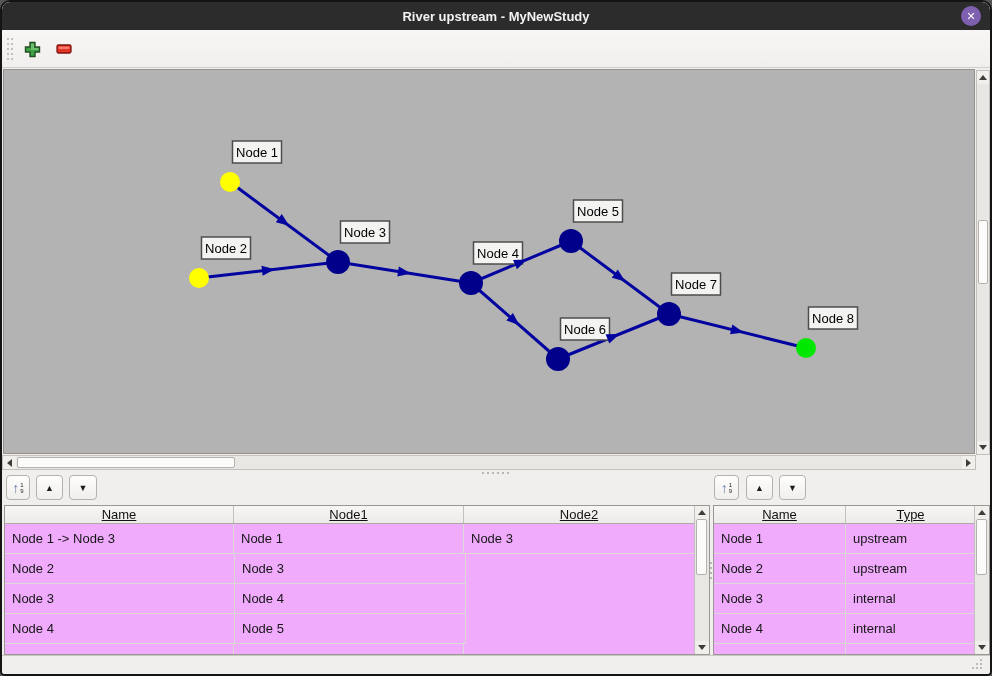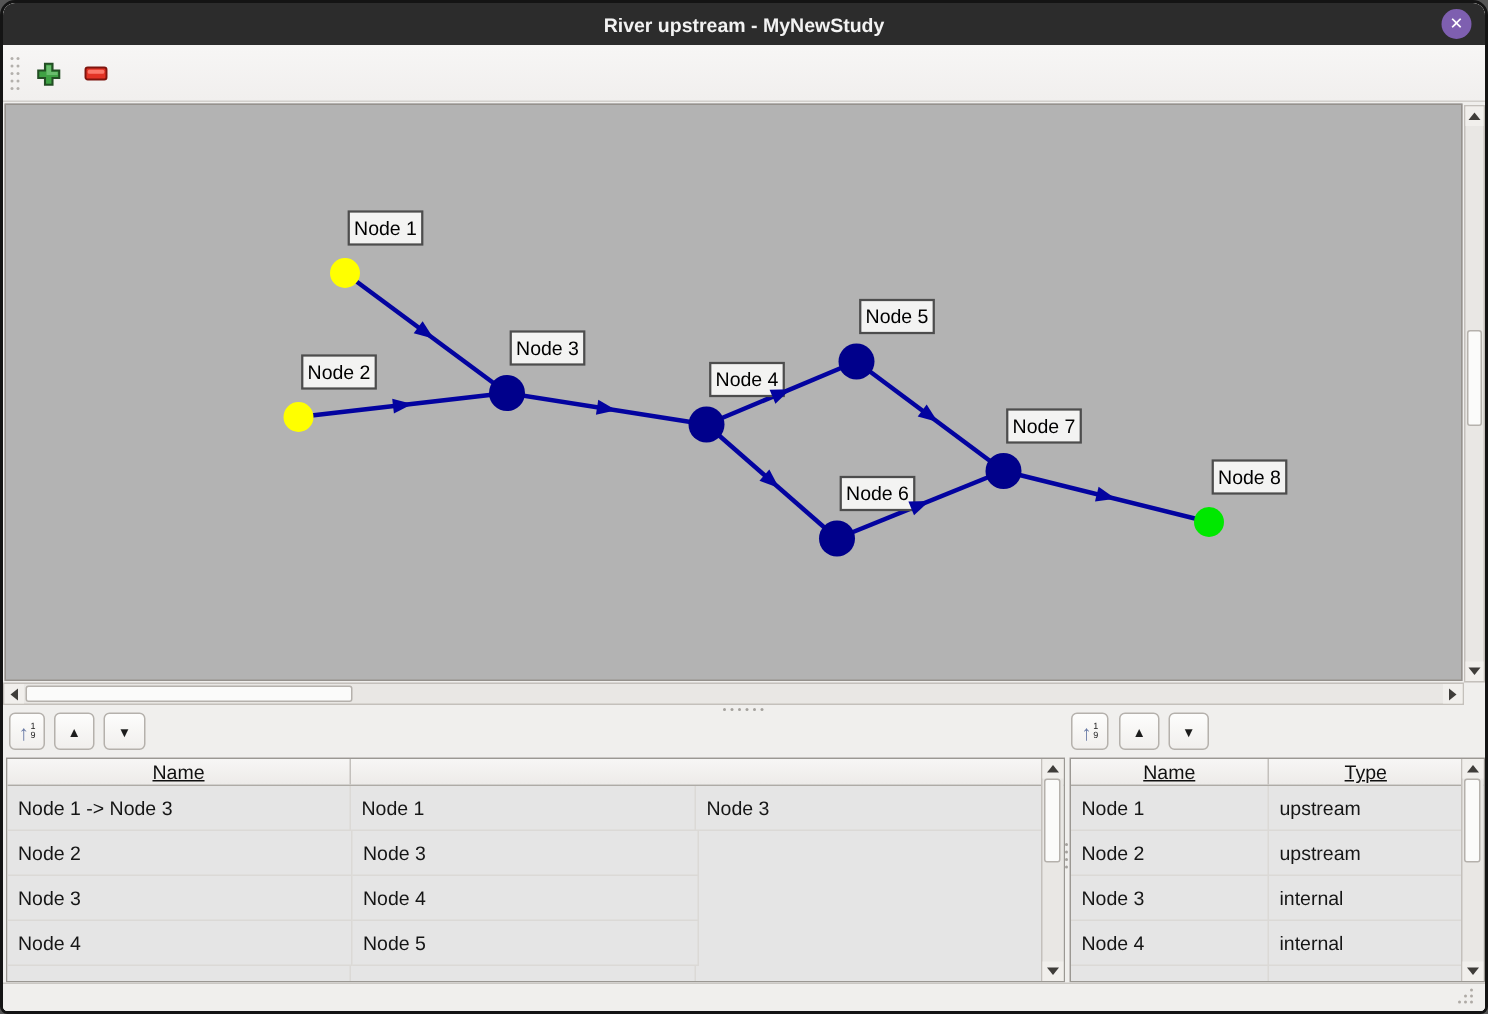--- a/index.html
+++ b/index.html
@@ -55,21 +55,21 @@
          font-size:9px;color:#1c1c1c;cursor:pointer;}
   .sort-ico{display:flex;align-items:center;line-height:1;}
   .sort-arrow{color:#6879a5;font-size:14px;font-weight:bold;}
   .sort-digits{display:flex;flex-direction:column;font-size:6px;font-style:normal;color:#222;margin-left:1px;}
   .sort-digits i{font-style:normal;line-height:6px;}
 
   
   .tbl{position:absolute;top:503px;height:150px;background:#fff;border:1px solid #9b9893;overflow:hidden;}
   .t-head{display:flex;height:18px;background:linear-gradient(#f7f6f5,#edebe9);border-bottom:1px solid #aeaba6;}
   .t-hcell{font-size:13px;color:#111;text-align:center;line-height:17px;border-right:1px solid #c3c0bc;overflow:hidden;text-decoration:underline;}
-  .t-row{display:flex;height:30px;background:#e5e5e5;}
+  .t-row{display:flex;height:30px;background:#f0abfc;}
   .t-cell{font-size:13px;color:#161616;line-height:29px;padding-left:7px;border-right:1px solid #dbd9d6;
           border-bottom:1px solid #dbd9d6;white-space:nowrap;overflow:hidden;}
   .t-sb{position:absolute;right:0;top:0;width:15px;height:100%;background:#e9e7e4;border-left:1px solid #c4c0bb;}
 
   
   .statusbar{position:absolute;left:0;top:653px;width:988px;height:19px;background:#f0efed;border-top:1px solid #cac7c3;}
   .grip{position:absolute;right:6px;bottom:3px;width:12px;height:12px;}
   .grip i{position:absolute;left:8px;top:0;width:2px;height:2px;background:#aeaaa5;border-radius:50%;
      box-shadow:-4px 4px #aeaaa5,0 4px #aeaaa5,-8px 8px #aeaaa5,-4px 8px #aeaaa5,0 8px #aeaaa5;}
 </style>
@@ -198,20 +198,22 @@
   <div class="p-btn" style="left:744px;">
     <span>▲</span>
   </div>
   <div class="p-btn" style="left:777px;">
     <span>▼</span>
   </div>
 
   <div class="tbl" style="left:2px;width:706px;">
       <div class="t-head">
         <div class="t-hcell" style="width: 229px;">Name</div>
+        <div class="t-hcell" style="width: 230px;">Node1</div>
+        <div class="t-hcell" style="width: 231px;">Node2</div>
       </div>
     <div class="t-row">
         <div class="t-cell" style="width: 229px;">Node 1 -&gt; Node 3</div>
         <div class="t-cell" style="width: 230px;">Node 1</div>
         <div class="t-cell" style="width: 231px;">Node 3</div>
       </div>
       <div class="t-row">
         <div class="t-cell" style="width: 230px;">Node 2</div>
         <div class="t-cell" style="width: 231px;">Node 3</div>
       </div>

